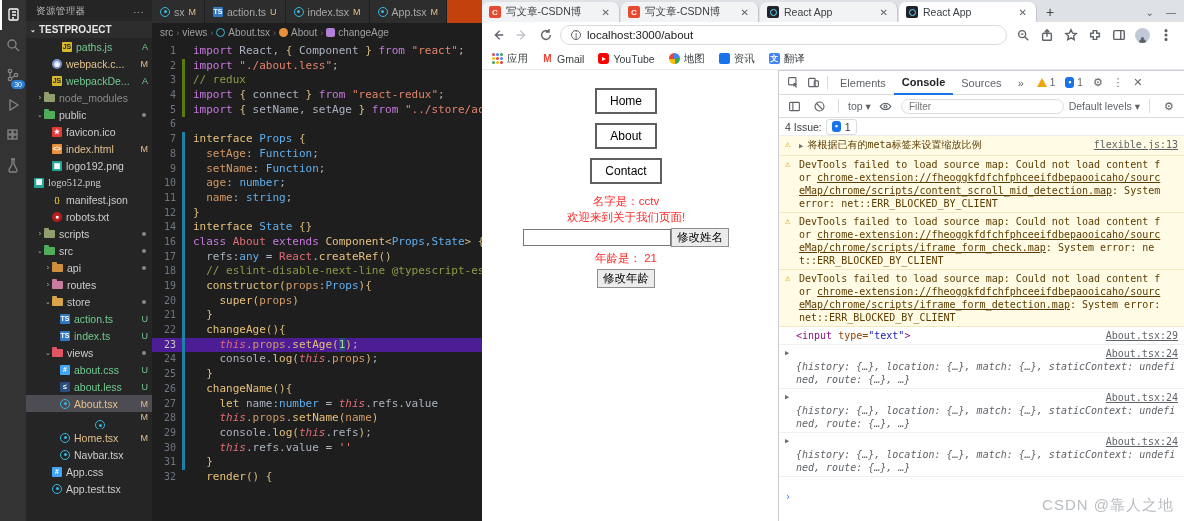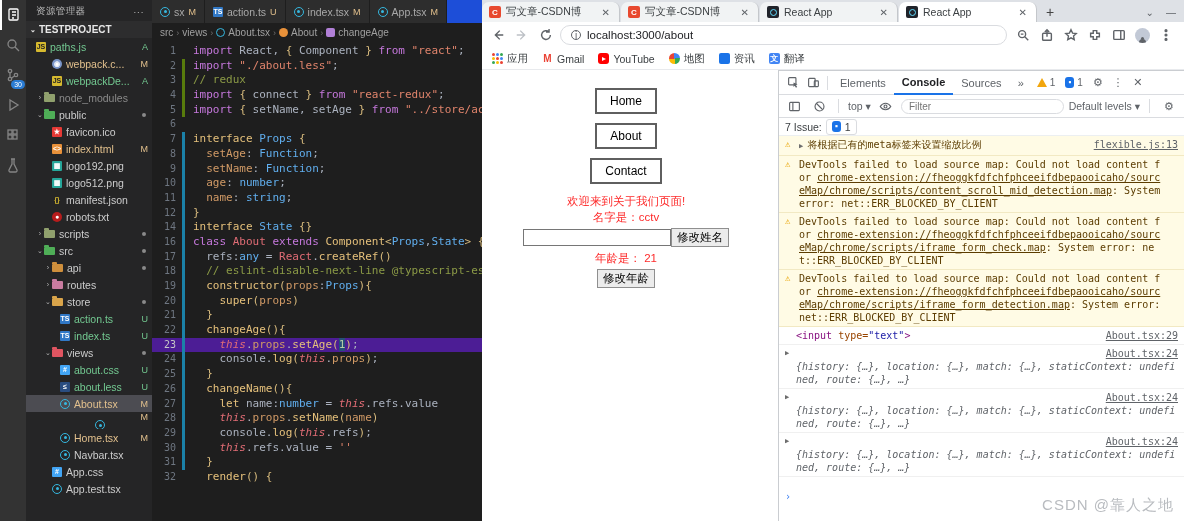--- a/index.html
+++ b/index.html
@@ -36,21 +36,21 @@
   .ic-favicon { background:#e53935; color:#fff; }
   .ic-robots { background:#b71c1c; color:#fff; border-radius:50%; }
   .ic-react { border:1px solid #35b8e0; border-radius:50%; color:#35b8e0; background:transparent; }
   .ic-react::before { content:""; width:3px; height:3px; border-radius:50%; background:#35b8e0; }
   .fold { flex:0 0 11px; width:11px; height:8px; margin-right:4px; border-radius:1px; position:relative; }
   .fold::before { content:""; position:absolute; top:-2px; left:0; width:5px; height:2px; background:inherit; border-radius:1px 1px 0 0; }
   .f-green { background:#4fae57; } .f-tan { background:#d9a44a; } .f-red { background:#e05561; }
   .f-gray { background:#90a06d; } .f-orange { background:#cf8f3c; } .f-pink { background:#c97ca0; }
 
   #editor { position:absolute; left:152px; top:0; width:330px; height:521px; background:#1e1e1e; }
-  #tabbar { display:flex; height:23px; background:#1d4ed8; }
+  #tabbar { display:flex; height:23px; background:#c2410c; }
   .etab { display:flex; align-items:center; gap:4px; padding:0 8px; font-size:10.5px; background:#2d2d2d; color:#a8a8a8; border-right:1px solid #1e1e1e; white-space:nowrap; }
   .etab .fic { margin-right:0; }
   .etab .b { font-size:9px; color:#e2c08d; }
   #breadcrumb { display:flex; align-items:center; gap:3px; height:19px; padding-left:8px; font-size:10px; color:#a0a0a0; white-space:nowrap; overflow:hidden; }
   #breadcrumb .sep { color:#6f6f6f; font-size:9px; }
   .bc-ic { width:9px; height:9px; border-radius:2px; display:inline-block; }
   .bc-react { border:1px solid #35b8e0; border-radius:50%; }
   .bc-class { background:#e8913a; border-radius:50%; }
   .bc-method { background:#b180d7; }
   #codearea { position:absolute; left:0; top:44px; right:0; bottom:0; font-family:"DejaVu Sans Mono",monospace; font-size:11px; overflow:hidden; }
@@ -194,21 +194,21 @@
     <div id="sidebar">
       <div class="sb-header">
         <span>资源管理器</span>
         <span>···</span>
       </div>
       <div class="sb-root">
         <span style="font-size:7px;">⌄</span>
         <span>TESTPROJECT</span>
       </div>
       <div class="tree" id="filetree">
-          <div class="trow" style="padding-left: 2px;">
+          <div class="trow" style="padding-left: 28px;">
             <span class="arrow"></span>
             <span class="fic ic-js">JS</span>
             <span class="nm c-added">paths.js</span>
             <span class="badge c-added">A</span>
           </div>
           <div class="trow" style="padding-left: 18px;">
             <span class="arrow"></span>
             <span class="fic ic-webpack">◉</span>
             <span class="nm c-mod">webpack.c...</span>
             <span class="badge c-mod">M</span>
@@ -239,21 +239,21 @@
             <span class="arrow"></span>
             <span class="fic ic-html">&lt;&gt;</span>
             <span class="nm c-mod">index.html</span>
             <span class="badge c-mod">M</span>
           </div>
           <div class="trow" style="padding-left: 18px;">
             <span class="arrow"></span>
             <span class="fic ic-img">▦</span>
             <span class="nm">logo192.png</span>
           </div>
-          <div class="trow" style="padding-left: 18px;">
+          <div class="trow" style=" font-family: Liberation Serif, serif;">
             <span class="arrow"></span>
             <span class="fic ic-img">▦</span>
             <span class="nm">logo512.png</span>
           </div>
           <div class="trow" style="padding-left: 18px;">
             <span class="arrow"></span>
             <span class="fic ic-json">{}</span>
             <span class="nm">manifest.json</span>
           </div>
           <div class="trow" style="padding-left: 18px;">
@@ -553,22 +553,22 @@
           <span>翻译</span>
         </span>
       </div>
 
     <div id="page">
       <div style="padding-top:18px;" id="pnav">
           <button class="pnav-btn">Home</button>
           <button class="pnav-btn">About</button>
           <button class="pnav-btn">Contact</button>
         </div>
+      <div class="redline">名字是：cctv</div>
       <div class="redline">欢迎来到关于我们页面!</div>
-      <div class="redline">名字是：cctv</div>
       <div class="namerow">
         <input id="nameinput" style="">
         <button class="formbtn">修改姓名</button>
       </div>
       <div class="redline">年龄是： 21</div>
       <div style="margin-top:2px;"><button class="formbtn">修改年龄</button></div>
     </div>
     <div id="pagescroll">
         <div class="thumb"></div>
       </div>
@@ -626,21 +626,21 @@
               <path d="M1.5 8s2.5-4 6.5-4 6.5 4 6.5 4-2.5 4-6.5 4S1.5 8 1.5 8z"></path>
               <circle cx="8" cy="8" r="1.8"></circle>
             </svg>
           </span>
         <input id="dt-filter" placeholder="Filter" style="">
         <span class="topsel"><span>Default levels</span> ▾</span>
         <span class="dt-sep"></span>
         <span class="dt-ic">⚙</span>
       </div>
       <div id="dt-issue">
-        <span>7 Issue:</span>
+        <span>4 Issue:</span>
         <span class="chip">
             <span class="bub">▪</span>
             <span>1</span>
           </span>
       </div>
       <div id="dt-msgs">
           <div class="msg warn">
             <span class="wic">⚠</span>
             <span class="body"><span class="exp">▶ </span><span>将根据已有的meta标签来设置缩放比例</span></span>
             <span class="srclink">flexible.js:13</span>

